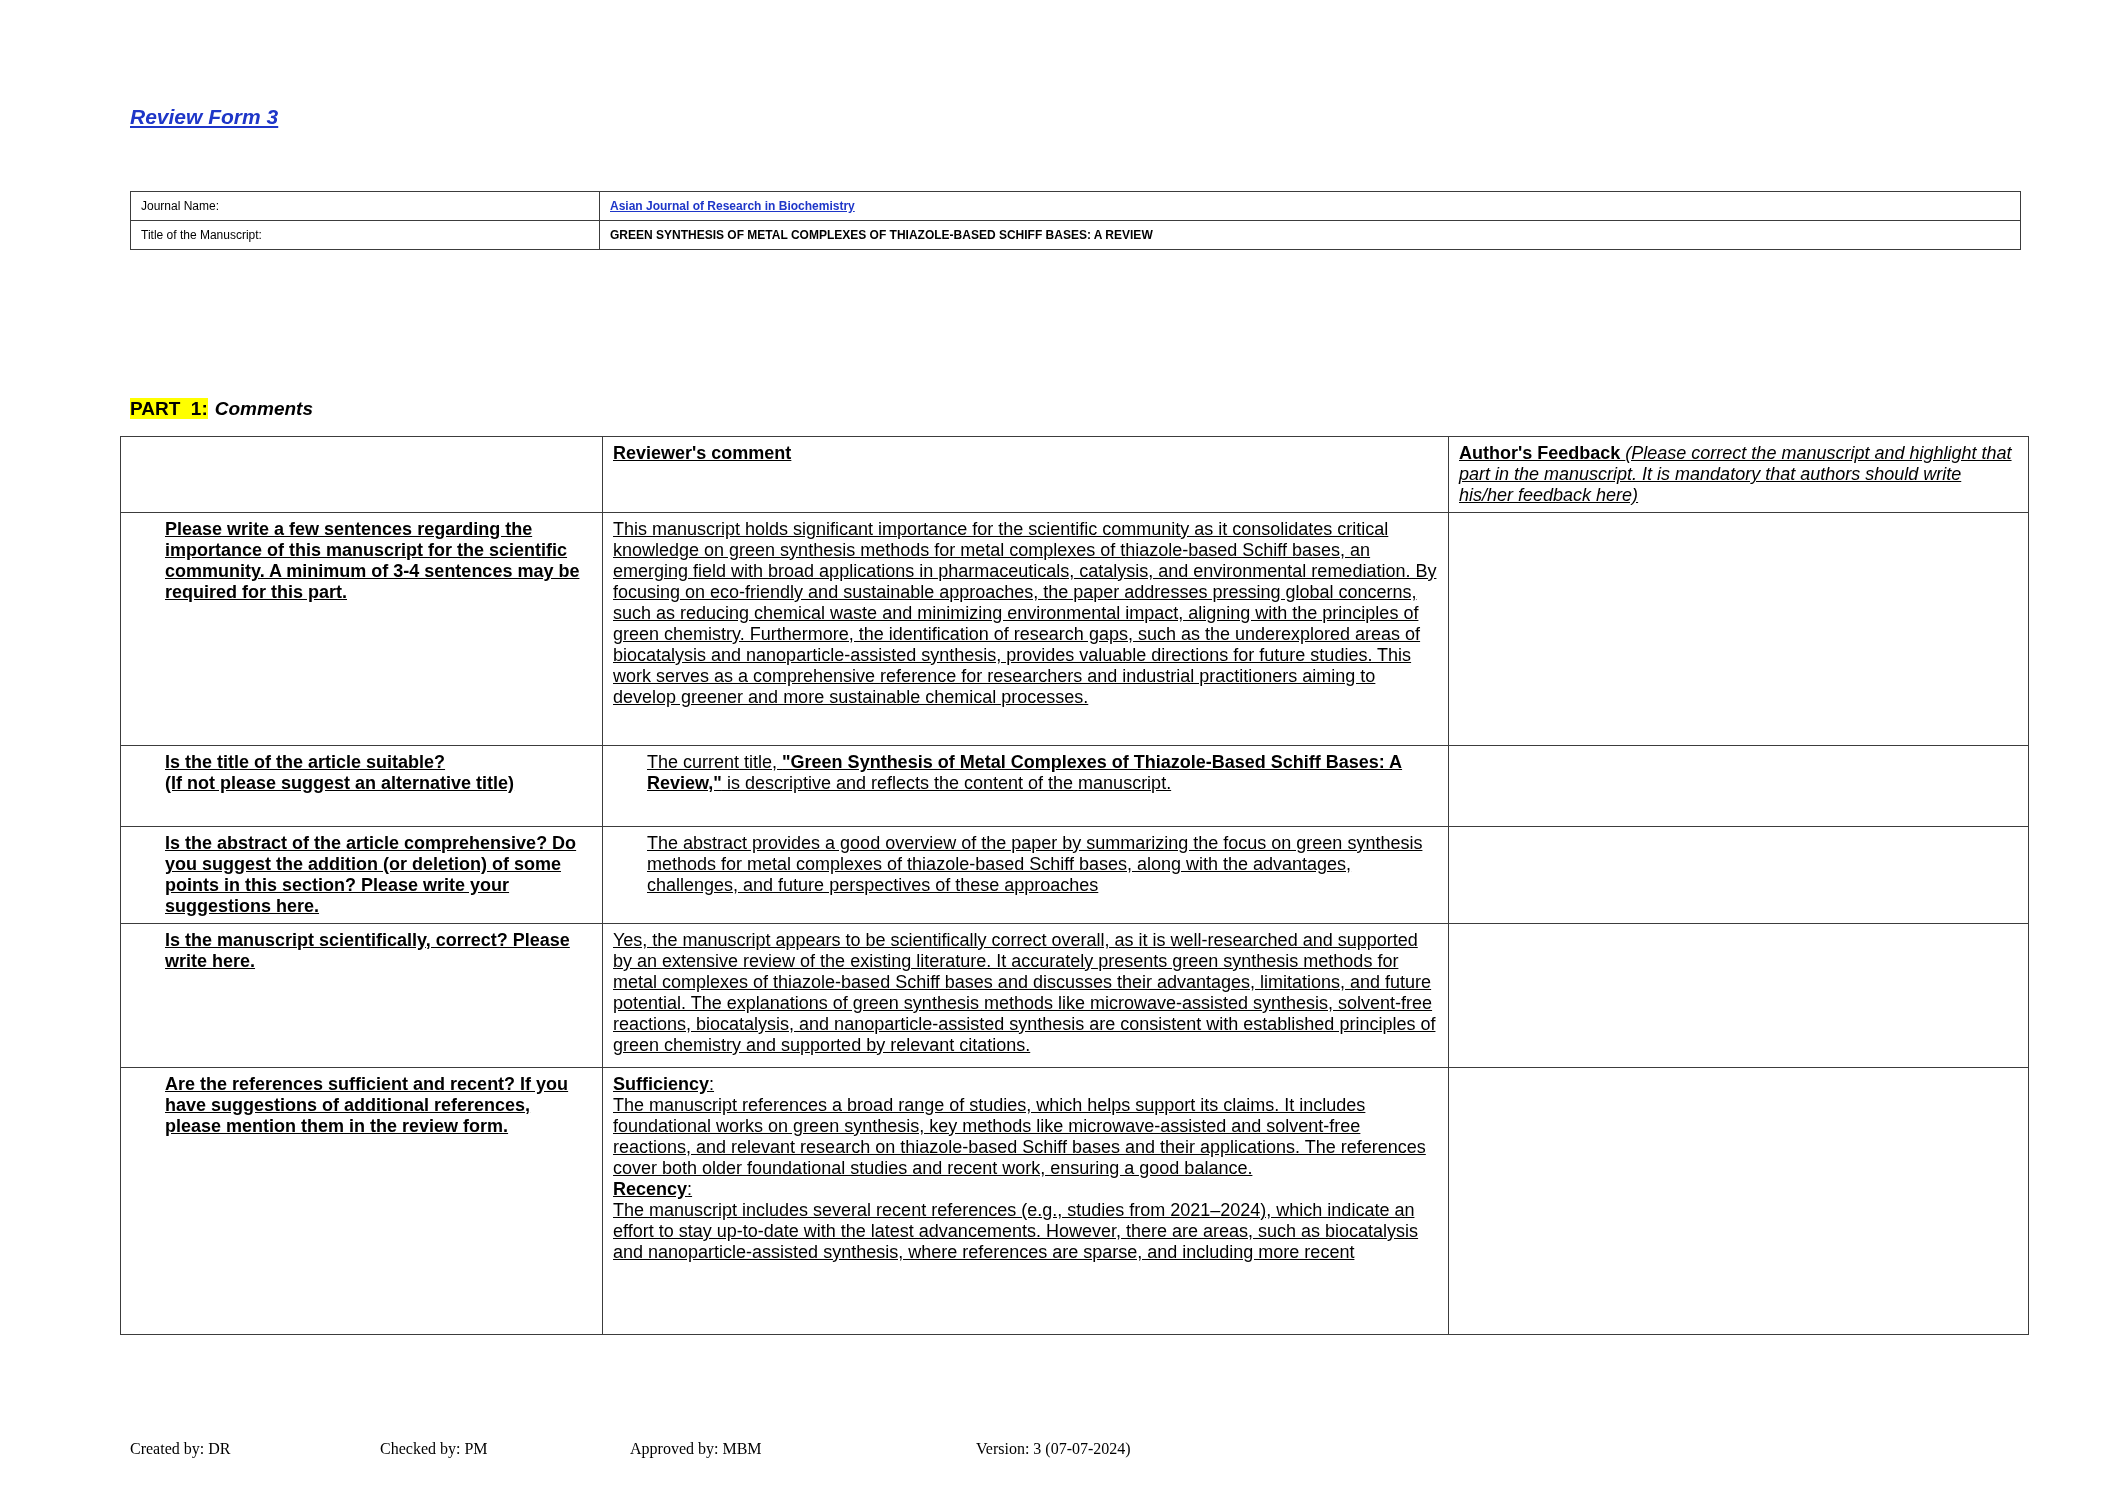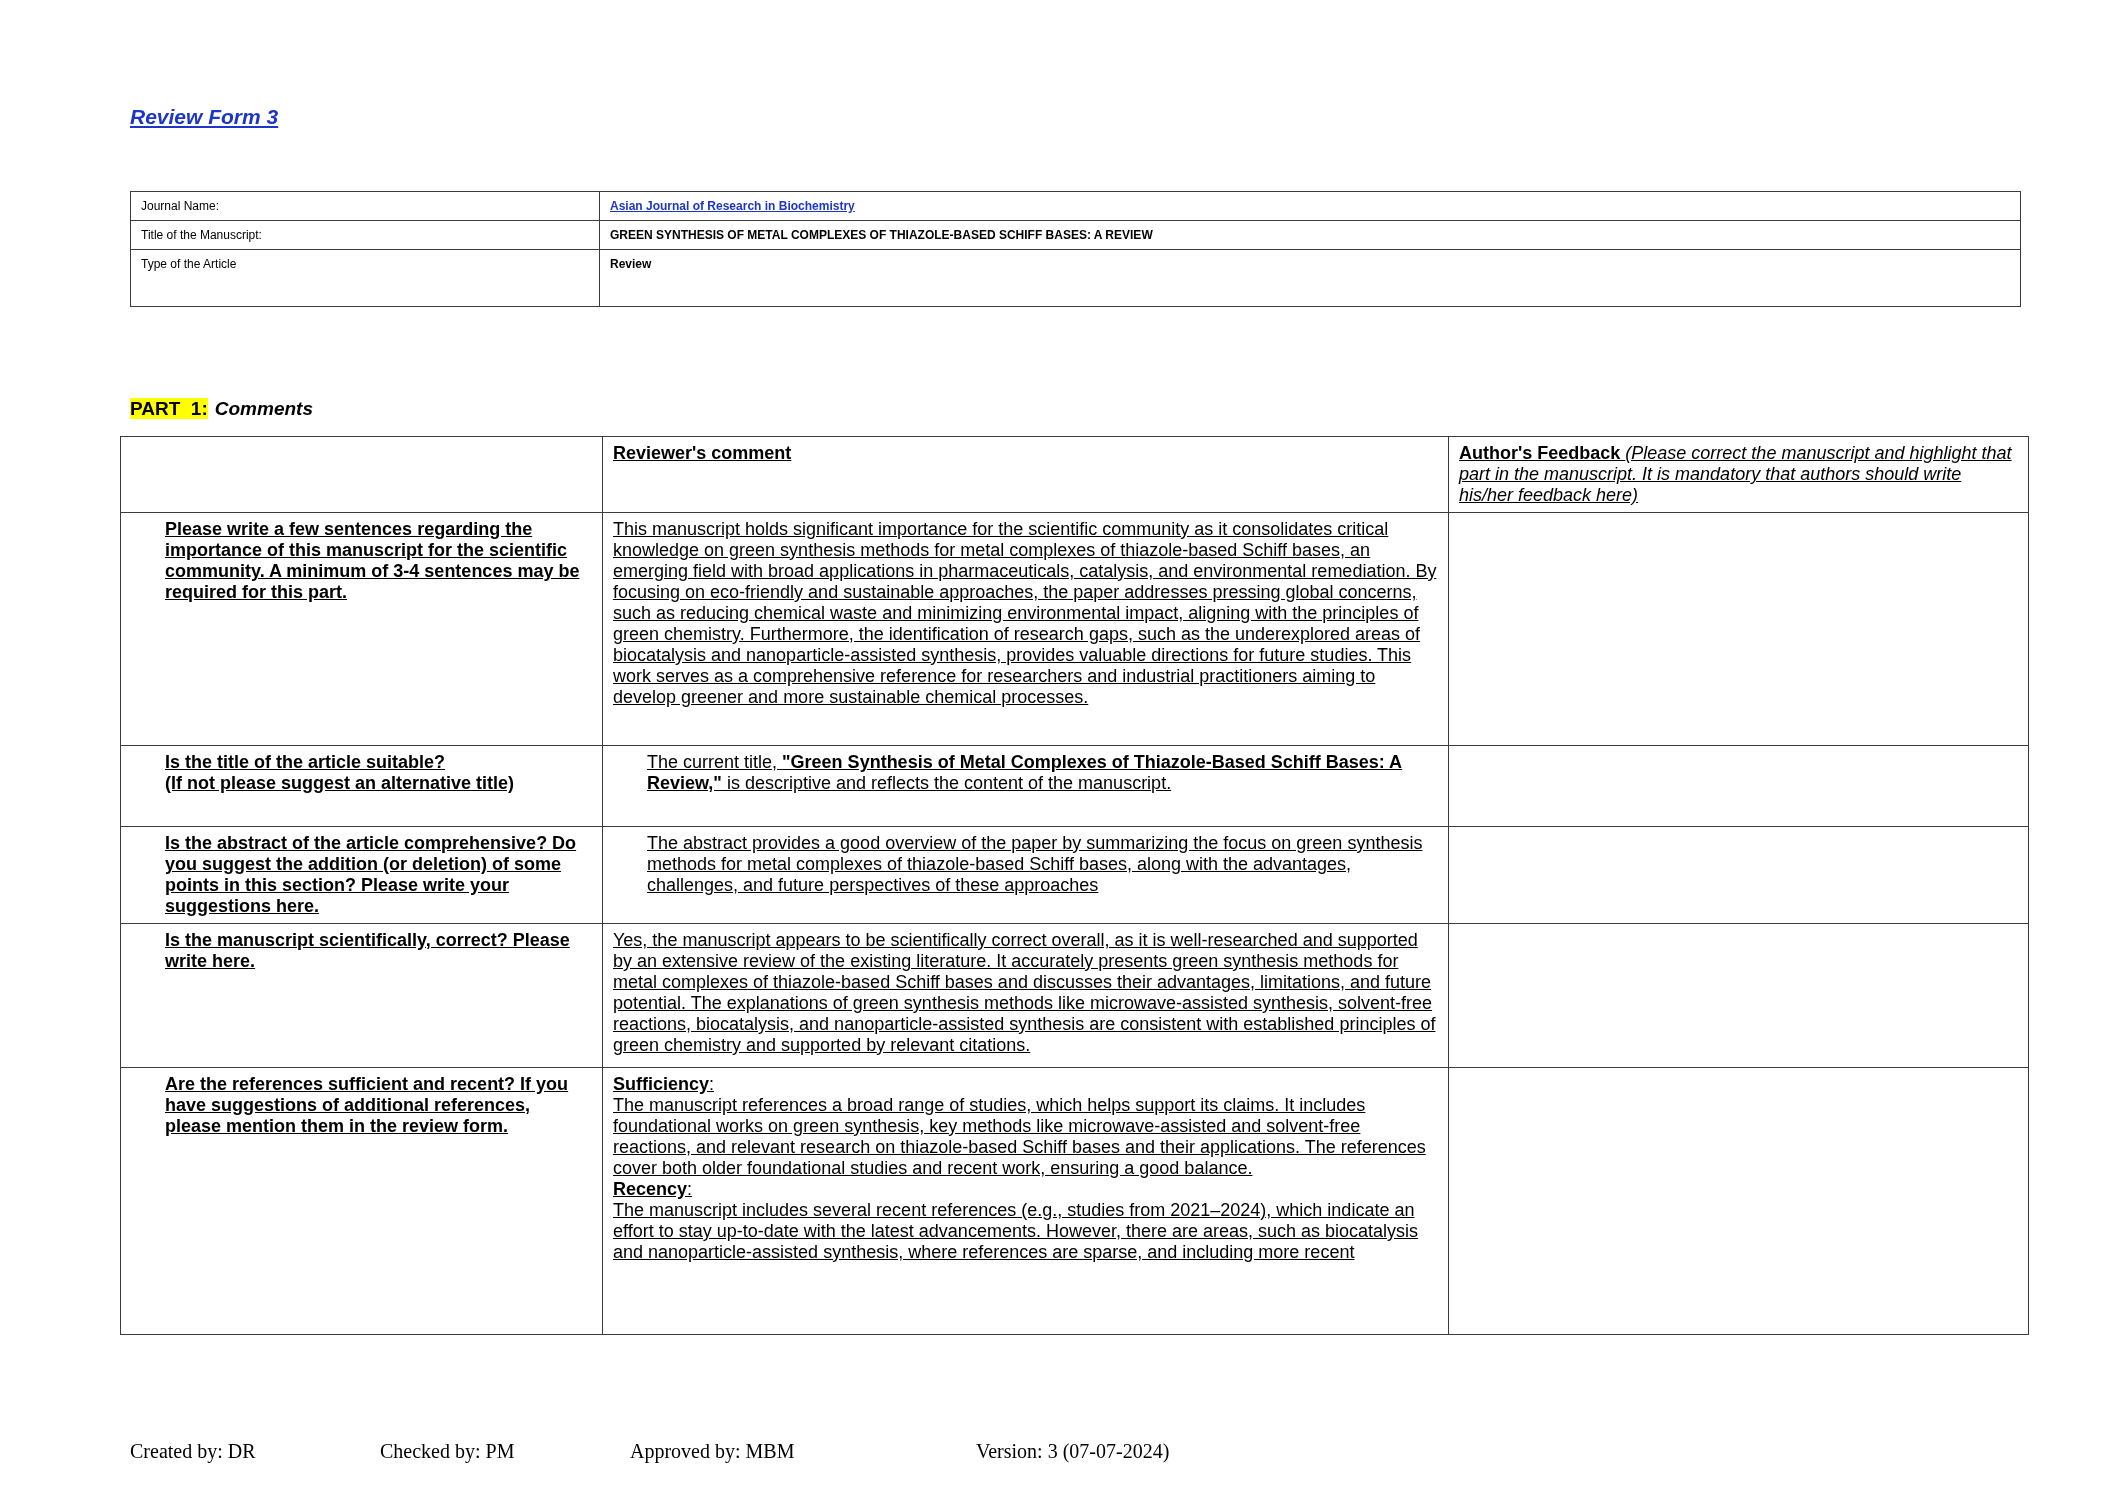--- a/index.html
+++ b/index.html
@@ -57,21 +57,21 @@
   .review-table td.hdr-reviewer{font-weight:bold;}
   .review-table td.q{font-weight:bold;padding-left:44px;padding-right:14px;white-space:pre-line;}
   .review-table td.c.indent{padding-left:44px;}
   .review-table .para{margin-bottom:0;}
   .review-table .para + .para{}
   .b{font-weight:bold;}
   .i{font-style:italic;}
 
   
   .footer{position:absolute;left:0;top:1440px;width:100%;height:22px;
-    font-family:"Liberation Serif", serif;font-size:20px;}
+    font-family:"Liberation Serif", serif;font-size:16px;}
   .footer span{position:absolute;top:0;white-space:nowrap;}
   .f-created{left:130px;}
   .f-checked{left:380px;}
   .f-approved{left:630px;}
   .f-version{left:976px;}
 </style>
 </head>
 <body>
 
 <div class="page">
@@ -84,24 +84,20 @@
         <col class="col-value">
       </colgroup>
     <tbody>
       <tr>
         <td class="label">Journal Name:</td>
         <td class="value"><span class="link">Asian Journal of Research in Biochemistry</span></td>
       </tr>
       <tr>
         <td class="label">Title of the Manuscript:</td>
         <td class="value bold vmid">GREEN SYNTHESIS OF METAL COMPLEXES OF THIAZOLE-BASED SCHIFF BASES: A REVIEW</td>
-      </tr>
-      <tr>
-        <td class="label">Type of the Article</td>
-        <td class="value bold">Review</td>
       </tr>
     </tbody>
   </table>
 
   <div class="part1-line">
     <span class="highlight">PART  1:</span><span class="part1-title">Comments</span>
   </div>
 
   <table class="review-table">
     <colgroup>

